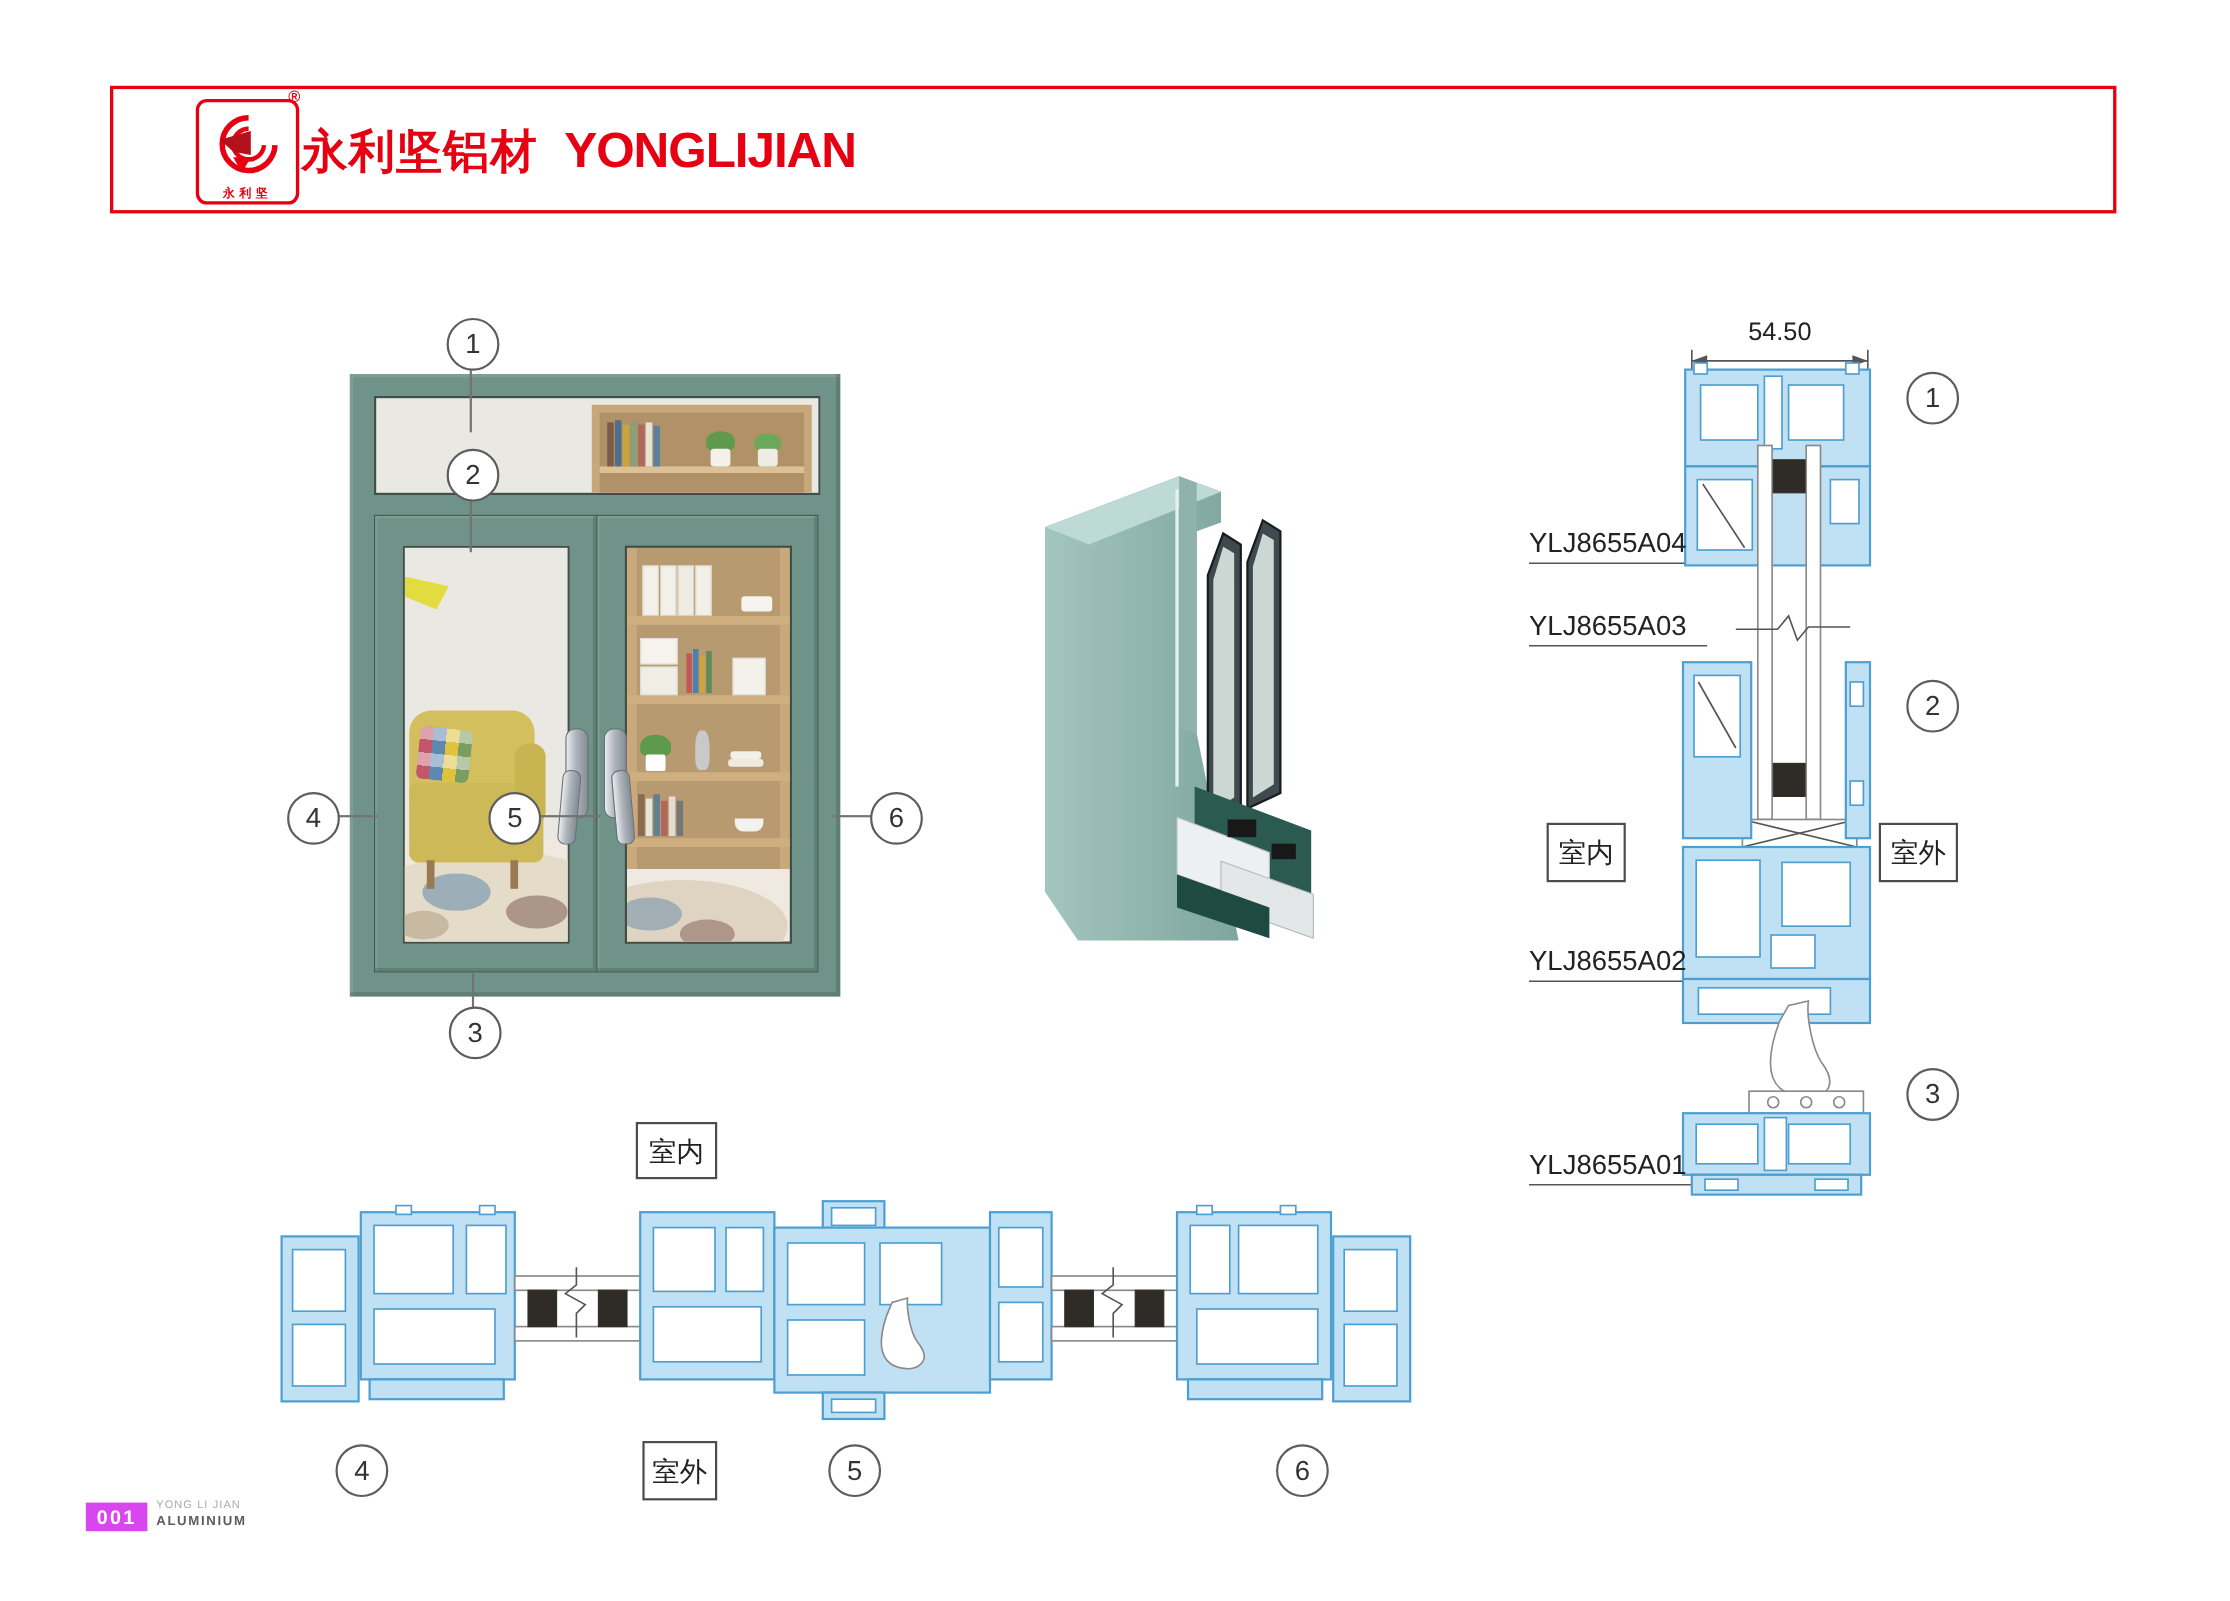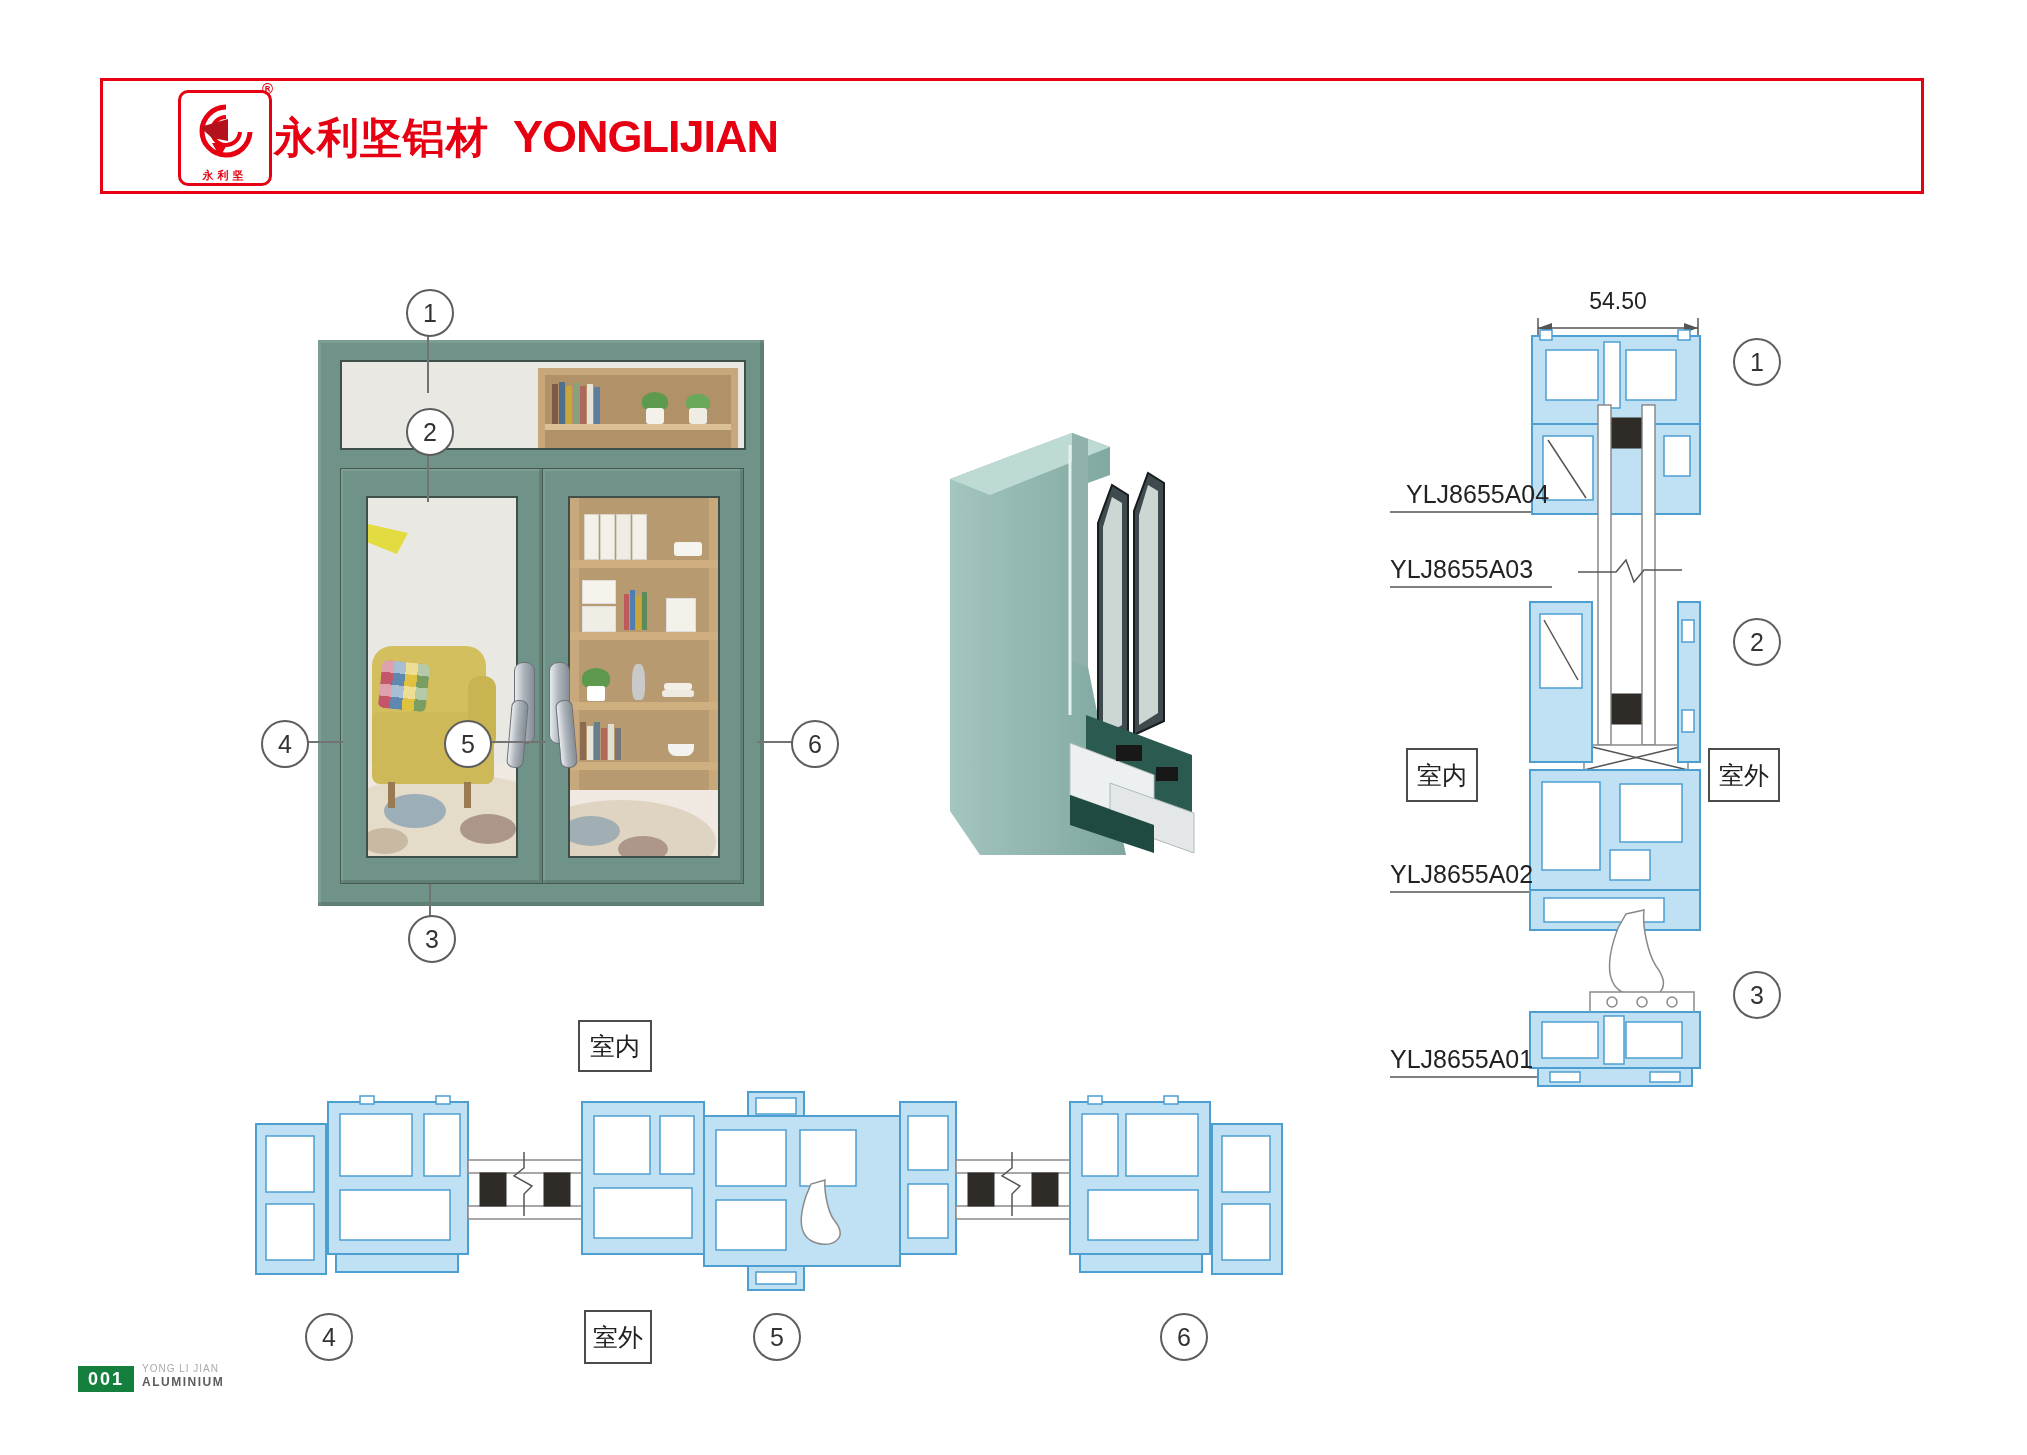--- a/index.html
+++ b/index.html
@@ -32,21 +32,21 @@
   .ph{fill:#2f2b26;stroke:#2f2b26;}
   .pl{stroke:#555;stroke-width:1.5;fill:none;}
   .hook{fill:#fff;stroke:#8a8a8a;stroke-width:1.5;}
 
   
   .win-frame{position:absolute;left:318px;top:340px;width:446px;height:566px;background:#6f9388;box-shadow:inset -4px -4px 0 rgba(0,0,0,.14),inset 3px 3px 0 rgba(255,255,255,.10);z-index:1;}
   .glass{position:absolute;border:2px solid #3f4f49;background:#eae8e3;overflow:hidden;z-index:2;}
   .sash{position:absolute;background:#6f9388;border:1px solid #46594f;box-shadow:inset -3px -3px 0 rgba(0,0,0,.13),inset 2px 2px 0 rgba(255,255,255,.10);z-index:2;}
   .chrome{position:absolute;border:1px solid #6b7178;border-radius:9px;background:linear-gradient(90deg,#e9ecef 0%,#aeb5bc 45%,#858d95 100%);z-index:4;}
 
-  .footer-pageno{position:absolute;left:78px;top:1366px;width:56px;height:26px;background:#15803d;color:#fff;font-weight:bold;font-size:18px;display:flex;align-items:center;justify-content:center;letter-spacing:2px;}
+  .footer-pageno{position:absolute;left:78px;top:1366px;width:56px;height:26px;background:#d946ef;color:#fff;font-weight:bold;font-size:18px;display:flex;align-items:center;justify-content:center;letter-spacing:2px;}
   .footer-b1{position:absolute;left:142px;top:1363px;font-size:10px;color:#a9a9a9;letter-spacing:1px;}
   .footer-b2{position:absolute;left:142px;top:1375px;font-size:12px;color:#5c5c5c;font-weight:bold;letter-spacing:1.5px;}
 </style>
 </head>
 <body>
 
 <div class="header-box"></div>
 
 <div class="logo-box">
   <svg width="82" height="64" style="position:absolute;left:1px;top:6px">
@@ -269,21 +269,21 @@
   <rect class="pw" x="162" y="732" width="56" height="36"></rect>
   <rect class="pw" x="246" y="732" width="56" height="36"></rect>
   <rect class="pw" x="224" y="726" width="20" height="48"></rect>
   <rect class="pf" x="158" y="778" width="154" height="18"></rect>
   <rect class="pw" x="170" y="782" width="30" height="10"></rect>
   <rect class="pw" x="270" y="782" width="30" height="10"></rect>
 </svg>
 
 <div class="dim" style="left:1538px;top:288px;width:160px;">54.50</div>
 
-<div class="plabel" style="left:1390px;top:480px;margin-left:16px;">YLJ8655A04</div>
+<div class="plabel" style="left:1390px;top:480px;">YLJ8655A04</div>
 <div class="plabel" style="left:1390px;top:555px;">YLJ8655A03</div>
 <div class="plabel" style="left:1390px;top:860px;">YLJ8655A02</div>
 <div class="plabel" style="left:1390px;top:1045px;">YLJ8655A01</div>
 
 <div class="boxlabel" style="left:1406px;top:748px;width:68px;height:50px;">
     <span>室内</span>
   </div>
 <div class="boxlabel" style="left:1708px;top:748px;width:68px;height:50px;">
     <span>室外</span>
   </div>

